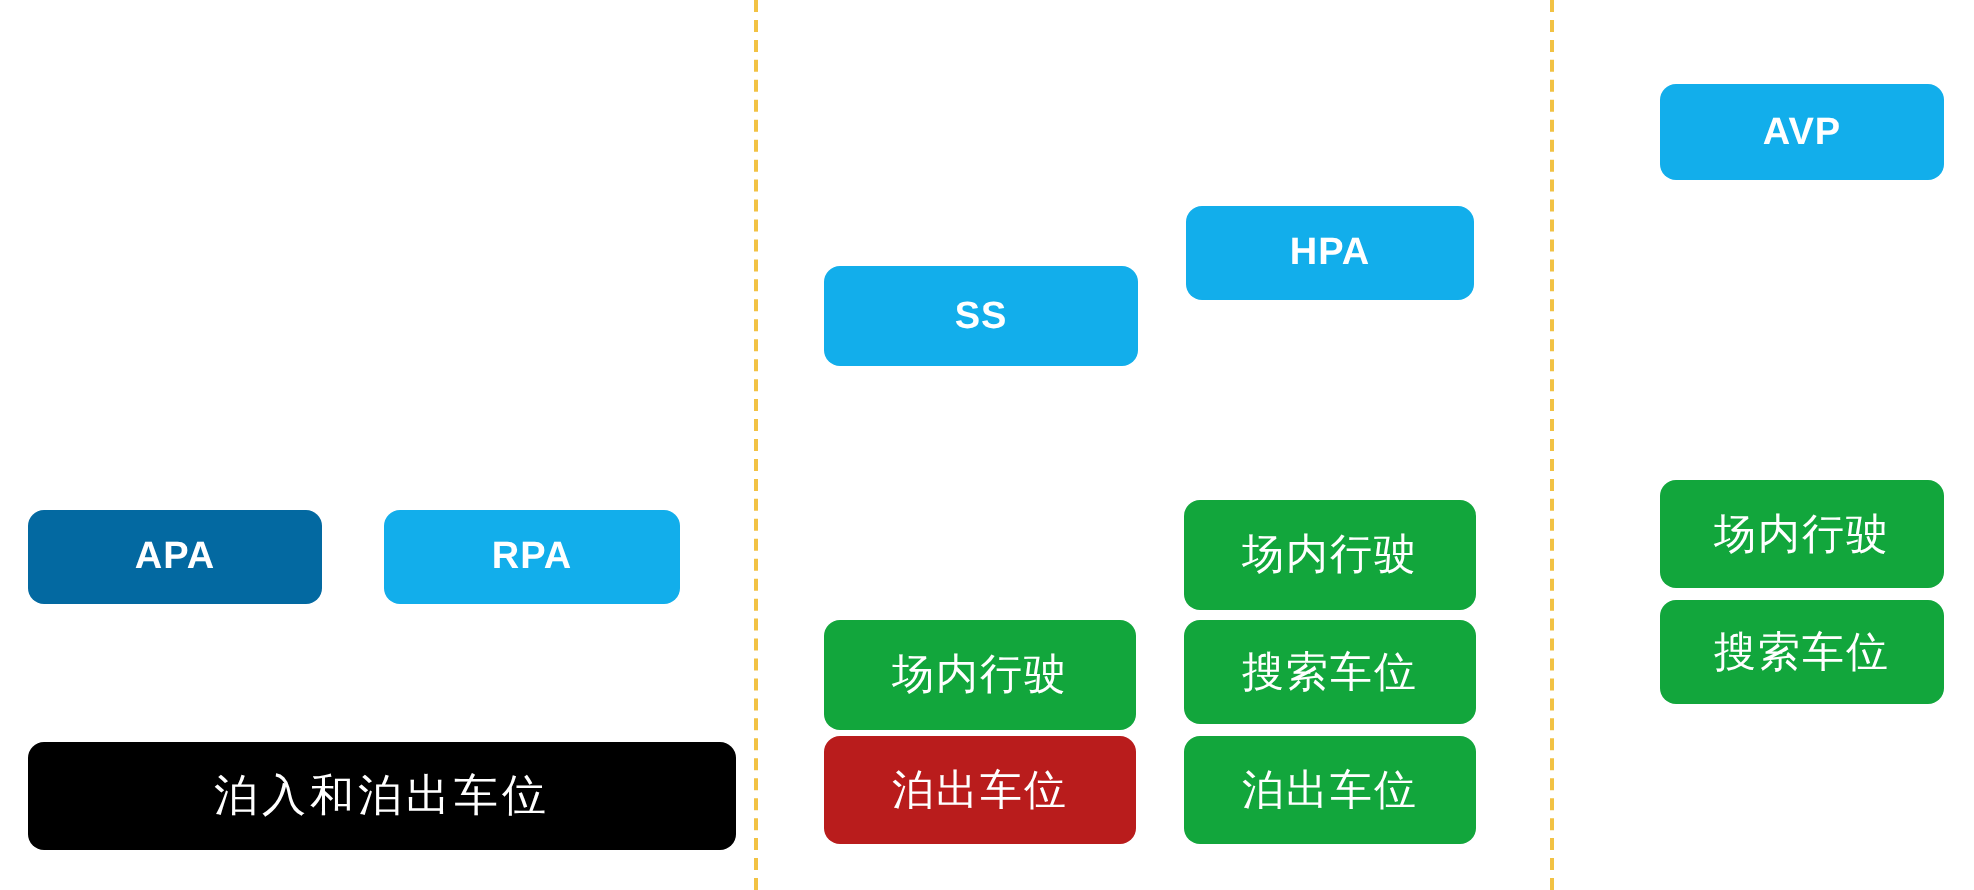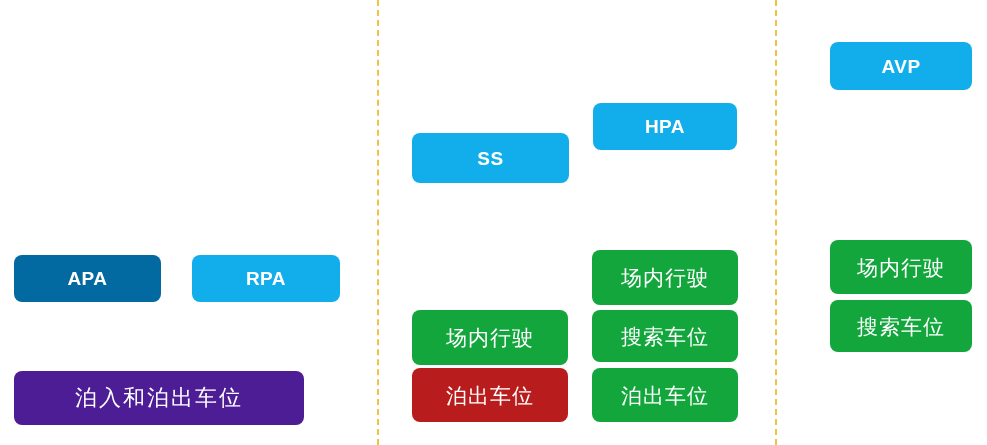--- a/index.html
+++ b/index.html
@@ -56,21 +56,21 @@
 </style>
 </head>
 <body>
 
 <div id="canvas" style="background: rgb(255, 255, 255);">
     <div class="divider" style="left: 377px; border-left-color: rgb(242, 194, 68);"></div>
     <div class="divider" style="left: 775px; border-left-color: rgb(242, 194, 68);"></div>
     <div style="position: absolute; left: 0px; top: 0px; width: 100%; height: 100%; pointer-events: none;">
       <div class="node blue" style="left: 14px; top: 255px; width: 147px; height: 47px; background: #0369a1; color: rgb(255, 255, 255); pointer-events: auto;">APA</div>
       <div class="node blue" style="left: 192px; top: 255px; width: 148px; height: 47px; background: rgb(18, 174, 235); color: rgb(255, 255, 255); pointer-events: auto; text-align: center;">RPA</div>
-      <div class="node green wide" style="left: 14px; top: 371px; width: 290px; height: 54px; background: #4c1d95; color: rgb(255, 255, 255); pointer-events: auto; text-align: right;">泊入和泊出车位</div>
+      <div class="node green wide" style="left: 14px; top: 371px; width: 354px; height: 54px; background: #000000; color: rgb(255, 255, 255); pointer-events: auto; text-align: right;">泊入和泊出车位</div>
     </div>
     <div style="position: absolute; left: 0px; top: 0px; width: 100%; height: 100%; pointer-events: none;">
       <div class="node blue" style="left: 412px; top: 133px; width: 157px; height: 50px; background: rgb(18, 174, 235); color: rgb(255, 255, 255); pointer-events: auto;">SS</div>
       <div class="node blue" style="left: 593px; top: 103px; width: 144px; height: 47px; background: rgb(18, 174, 235); color: rgb(255, 255, 255); pointer-events: auto;">HPA</div>
       <div class="node green" style="left: 412px; top: 310px; width: 156px; height: 55px; background: rgb(18, 166, 60); color: rgb(255, 255, 255); pointer-events: auto;">场内行驶</div>
       <div class="node green" style="left: 412px; top: 368px; width: 156px; height: 54px; background: #b91c1c; color: rgb(255, 255, 255); pointer-events: auto;">泊出车位</div>
       <div class="node green" style="left: 592px; top: 250px; width: 146px; height: 55px; background: rgb(18, 166, 60); color: rgb(255, 255, 255); pointer-events: auto;">场内行驶</div>
       <div class="node green" style="left: 592px; top: 310px; width: 146px; height: 52px; background: rgb(18, 166, 60); color: rgb(255, 255, 255); pointer-events: auto;">搜索车位</div>
       <div class="node green" style="left: 592px; top: 368px; width: 146px; height: 54px; background: rgb(18, 166, 60); color: rgb(255, 255, 255); pointer-events: auto;">泊出车位</div>
     </div>

